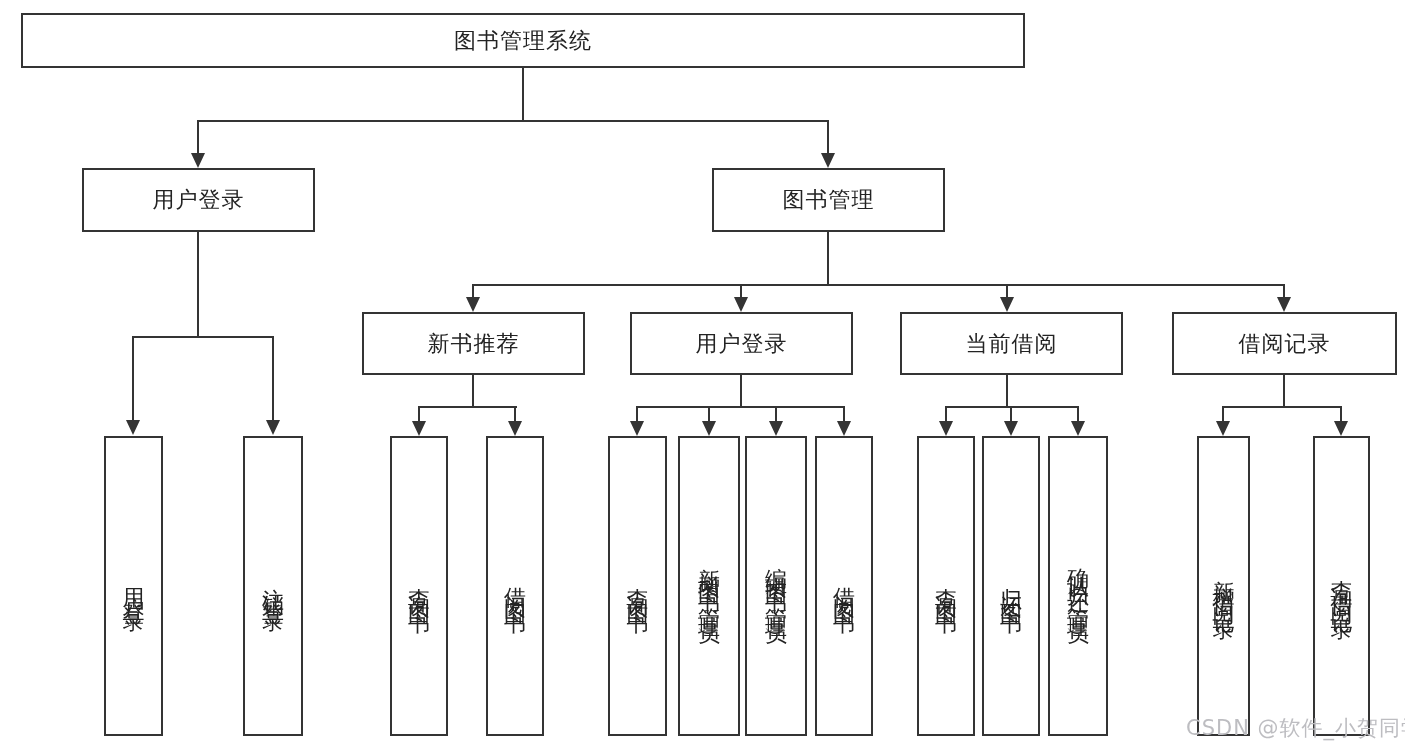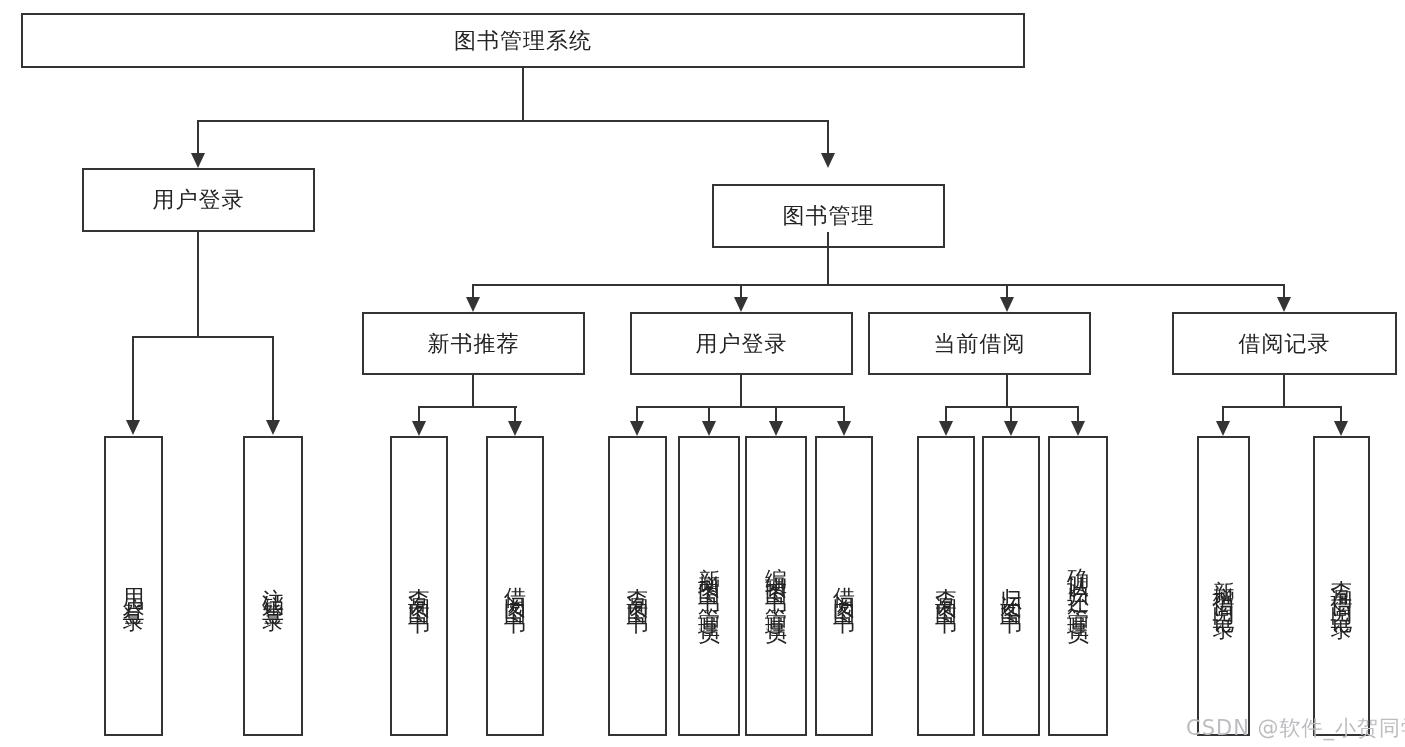--- a/index.html
+++ b/index.html
@@ -38,21 +38,21 @@
   <div class="box hlabel" style="left:21px;top:13px;width:1004px;height:55px;">图书管理系统</div>
 
   <div class="line v" style="left:522px;top:68px;height:52px;"></div>
   <div class="line h" style="left:197px;top:120px;width:632px;"></div>
   <div class="line v" style="left:197px;top:120px;height:36px;"></div>
   <div class="ah" style="left:191px;top:153px;"></div>
   <div class="line v" style="left:827px;top:120px;height:36px;"></div>
   <div class="ah" style="left:821px;top:153px;"></div>
 
   <div class="box hlabel" style="left:82px;top:168px;width:233px;height:64px;">用户登录</div>
-  <div class="box hlabel" style="left:712px;top:168px;width:233px;height:64px;margin-top:16px;">图书管理</div>
+  <div class="box hlabel" style="left:712px;top:168px;width:233px;height:64px;">图书管理</div>
 
   <div class="line v" style="left:197px;top:232px;height:104px;"></div>
   <div class="line h" style="left:133px;top:336px;width:141px;"></div>
   <div class="line v" style="left:132px;top:336px;height:85px;"></div>
   <div class="ah" style="left:126px;top:420px;"></div>
   <div class="line v" style="left:272px;top:336px;height:85px;"></div>
   <div class="ah" style="left:266px;top:420px;"></div>
 
   <div class="line v" style="left:827px;top:232px;height:52px;"></div>
   <div class="line h" style="left:472px;top:284px;width:813px;"></div>
@@ -60,21 +60,21 @@
   <div class="ah" style="left:466px;top:297px;"></div>
   <div class="line v" style="left:740px;top:284px;height:16px;"></div>
   <div class="ah" style="left:734px;top:297px;"></div>
   <div class="line v" style="left:1006px;top:284px;height:16px;"></div>
   <div class="ah" style="left:1000px;top:297px;"></div>
   <div class="line v" style="left:1283px;top:284px;height:16px;"></div>
   <div class="ah" style="left:1277px;top:297px;"></div>
 
   <div class="box hlabel" style="left:362px;top:312px;width:223px;height:63px;">新书推荐</div>
   <div class="box hlabel" style="left:630px;top:312px;width:223px;height:63px;">用户登录</div>
-  <div class="box hlabel" style="left:868px;top:312px;width:223px;height:63px;">当前借阅</div>
+  <div class="box hlabel" style="left:900px;top:312px;width:223px;height:63px;">当前借阅</div>
   <div class="box hlabel" style="left:1172px;top:312px;width:225px;height:63px;">借阅记录</div>
 
   <div class="line v" style="left:472px;top:375px;height:31px;"></div>
   <div class="line h" style="left:419px;top:406px;width:98px;"></div>
   <div class="line v" style="left:418px;top:406px;height:16px;"></div>
   <div class="ah" style="left:412px;top:421px;"></div>
   <div class="line v" style="left:514px;top:406px;height:16px;"></div>
   <div class="ah" style="left:508px;top:421px;"></div>
 
   <div class="line v" style="left:740px;top:375px;height:31px;"></div>

